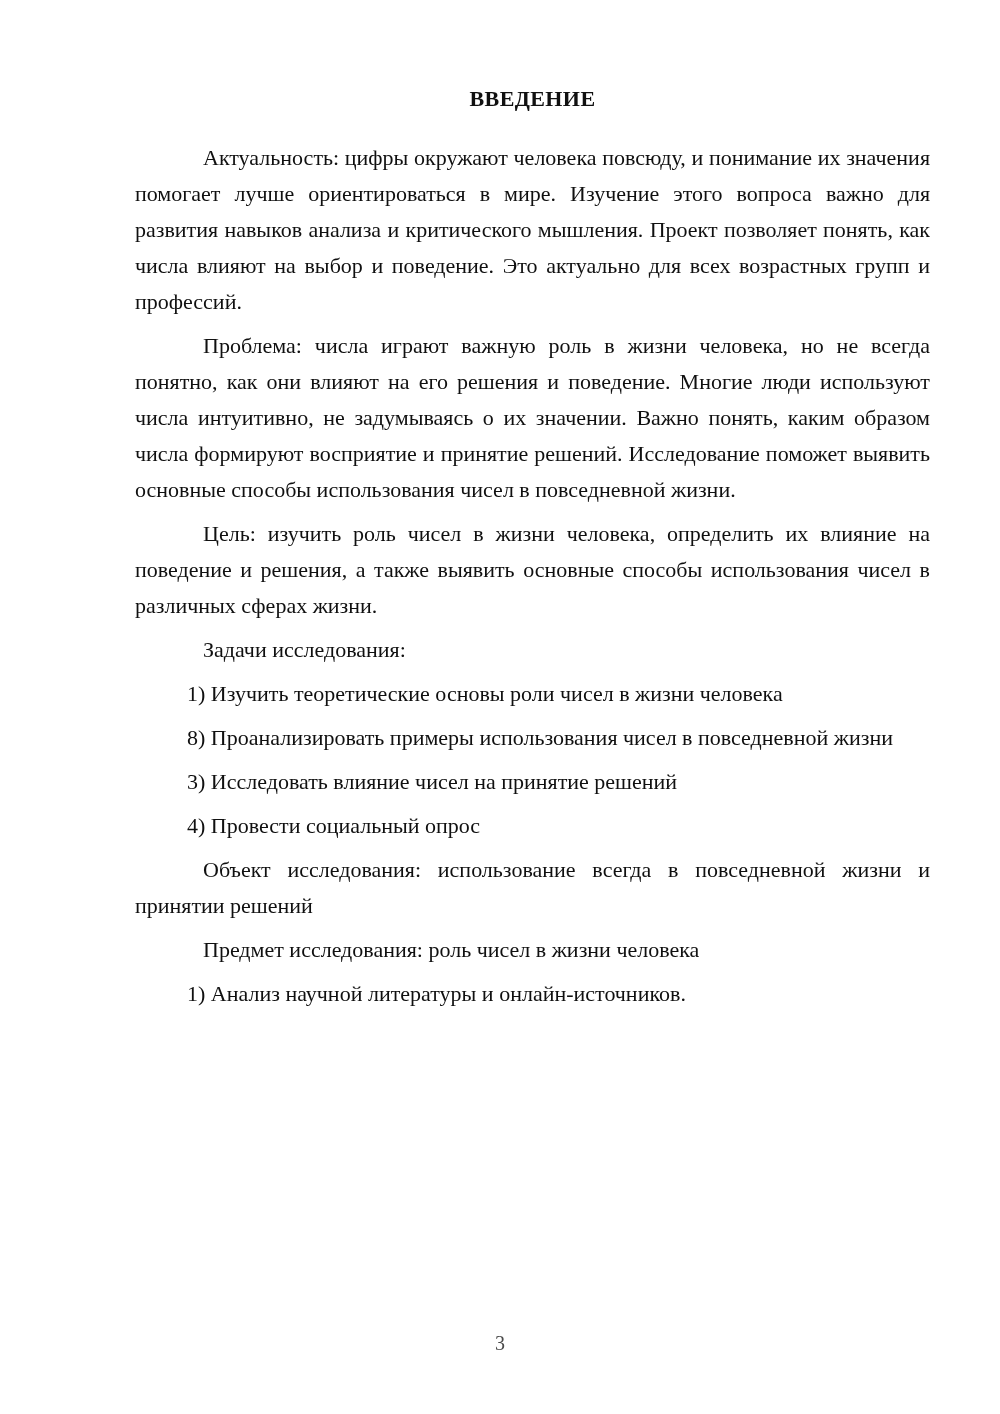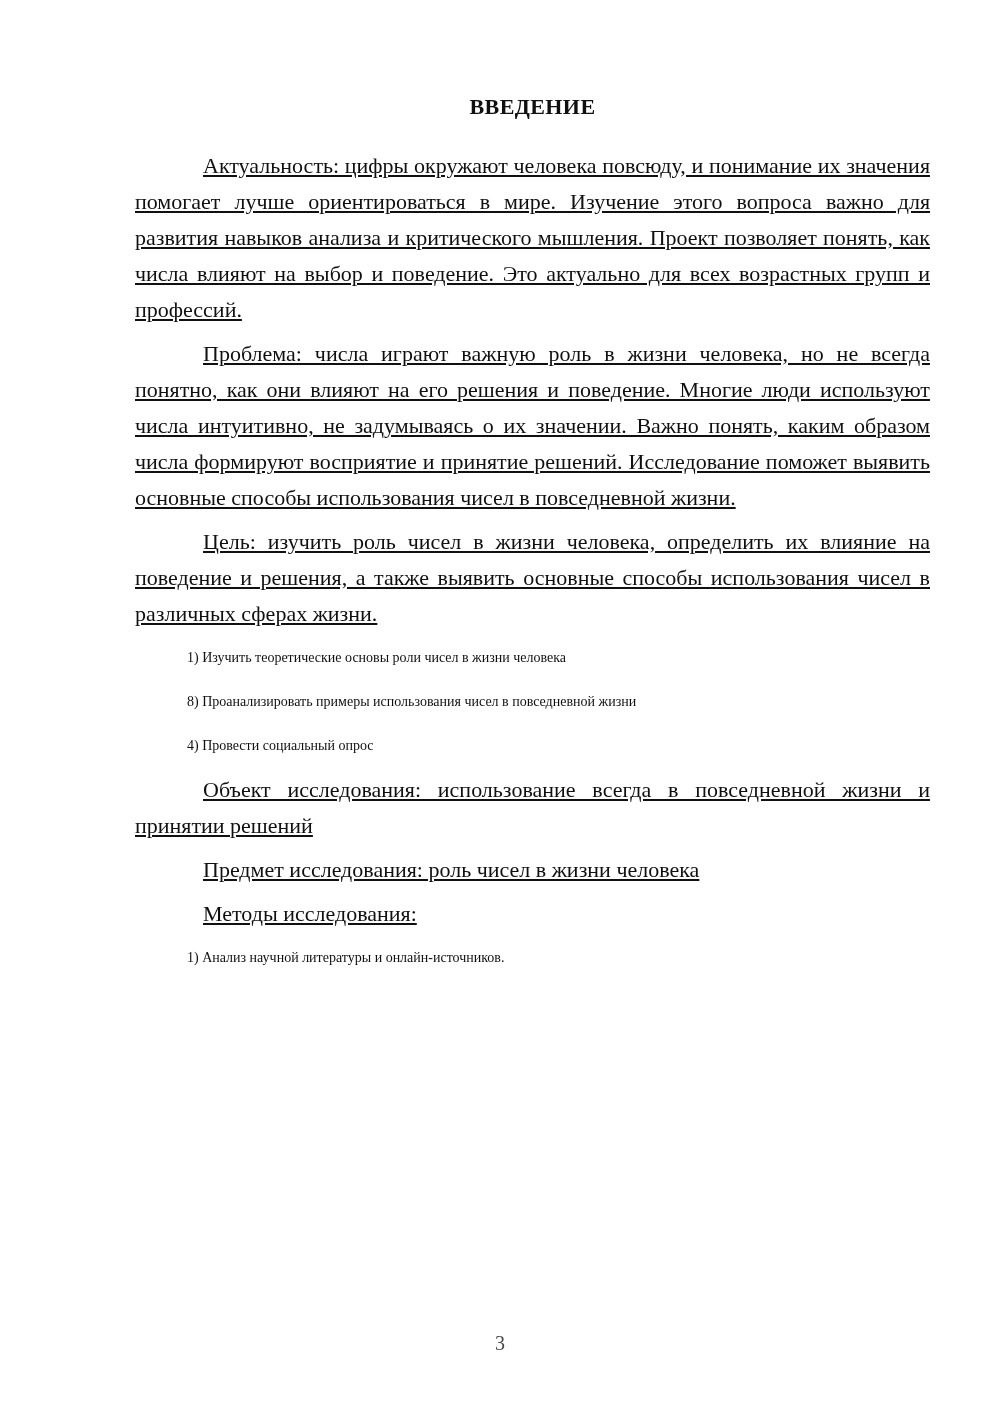--- a/index.html
+++ b/index.html
@@ -17,50 +17,49 @@
     background: #ffffff;
     box-sizing: border-box;
     overflow: hidden;
     font-family: "Liberation Serif", "DejaVu Serif", serif;
     color: #101010;
   }
 
   .content {
     position: absolute;
     left: 135px;
-    top: 92px;
+    top: 84px;
     width: 795px;
   }
 
   .doc-heading {
     font-size: 22px;
     font-weight: bold;
     text-align: center;
     letter-spacing: 0.4px;
     margin: 0 0 26px 0;
     line-height: 1.35;
   }
 
   .para {
     font-size: 22px;
     line-height: 36px;
     text-align: justify;
     text-justify: inter-word;
     margin: 0 0 8px 0;
     text-indent: 68px;
     hyphens: none;
-    text-decoration: underline;
   }
 
   .para.last-left {
     text-align: left;
   }
 
   .list-item {
-    font-size: 14px;
+    font-size: 22px;
     line-height: 36px;
     text-align: justify;
     text-justify: inter-word;
     margin: 0 0 8px 0;
     text-indent: 52px;
   }
 
   .list-item.left {
     text-align: left;
   }
@@ -85,35 +84,36 @@
   <div class="content">
 
     <h1 class="doc-heading">ВВЕДЕНИЕ</h1>
 
     <p class="para">Актуальность: цифры окружают человека повсюду, и понимание их значения помогает лучше ориентироваться в мире. Изучение этого вопроса важно для развития навыков анализа и критического мышления. Проект позволяет понять, как числа влияют на выбор и поведение. Это актуально для всех возрастных групп и профессий.</p>
 
     <p class="para">Проблема: числа играют важную роль в жизни человека, но не всегда понятно, как они влияют на его решения и поведение. Многие люди используют числа интуитивно, не задумываясь о их значении. Важно понять, каким образом числа формируют восприятие и принятие решений. Исследование поможет выявить основные способы использования чисел в повседневной жизни.</p>
 
     <p class="para">Цель: изучить роль чисел в жизни человека, определить их влияние на поведение и решения, а также выявить основные способы использования чисел в различных сферах жизни.</p>
 
+    <p class="para last-left">Задачи исследования:</p>
 
     <p class="list-item left">1) Изучить теоретические основы роли чисел в жизни человека</p>
 
     <p class="list-item">8) Проанализировать примеры использования чисел в повседневной жизни</p>
 
+    <p class="list-item left">3) Исследовать влияние чисел на принятие решений</p>
 
     <p class="list-item left">4) Провести социальный опрос</p>
 
 
     <p class="para">Объект исследования: использование всегда в повседневной жизни и принятии решений</p>
 
     <p class="para last-left">Предмет исследования: роль чисел в жизни человека</p>
 
 
-    <p class="para last-left">Методы исследования:</p>
 
     <p class="list-item left">1) Анализ научной литературы и онлайн-источников.</p>
 
   </div>
 
   <div class="page-number">3</div>
 
 </div>
 
 </body></html>

